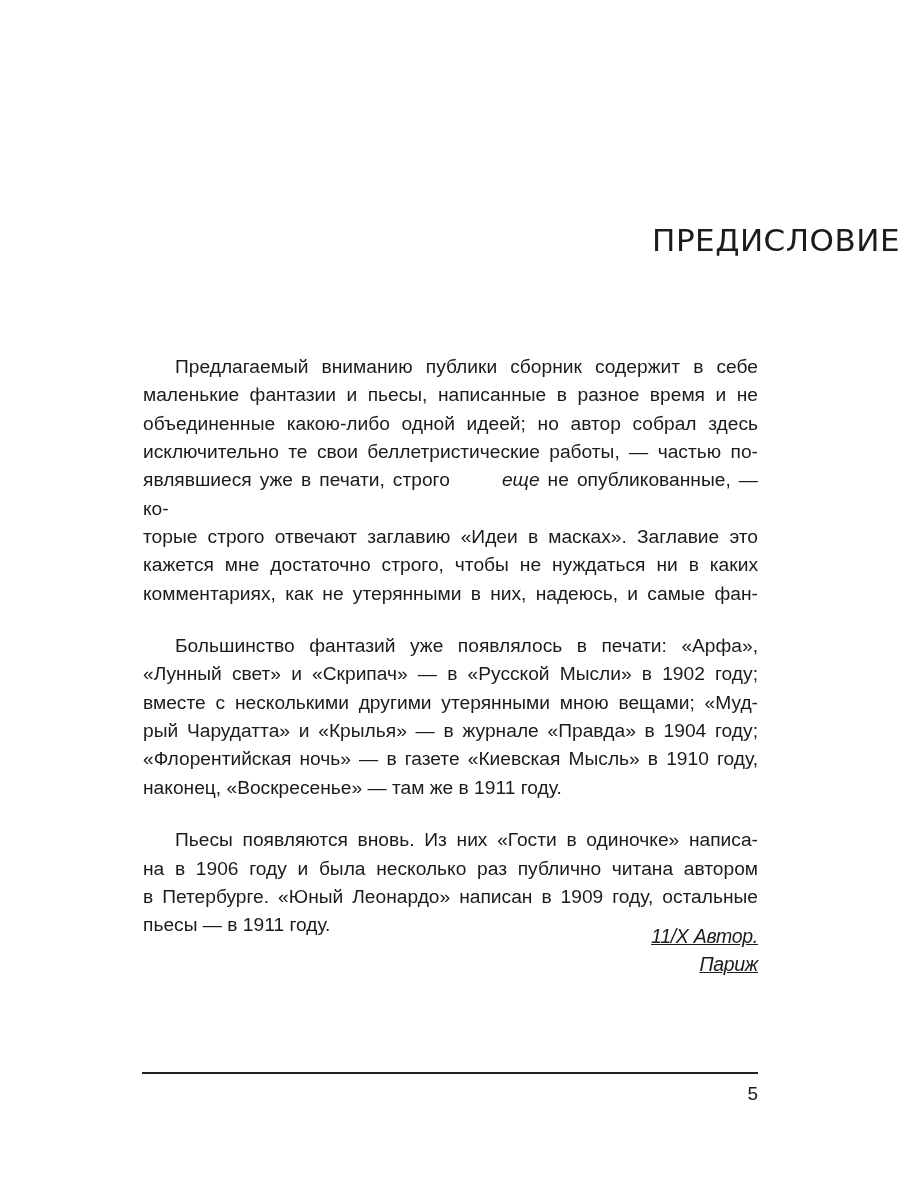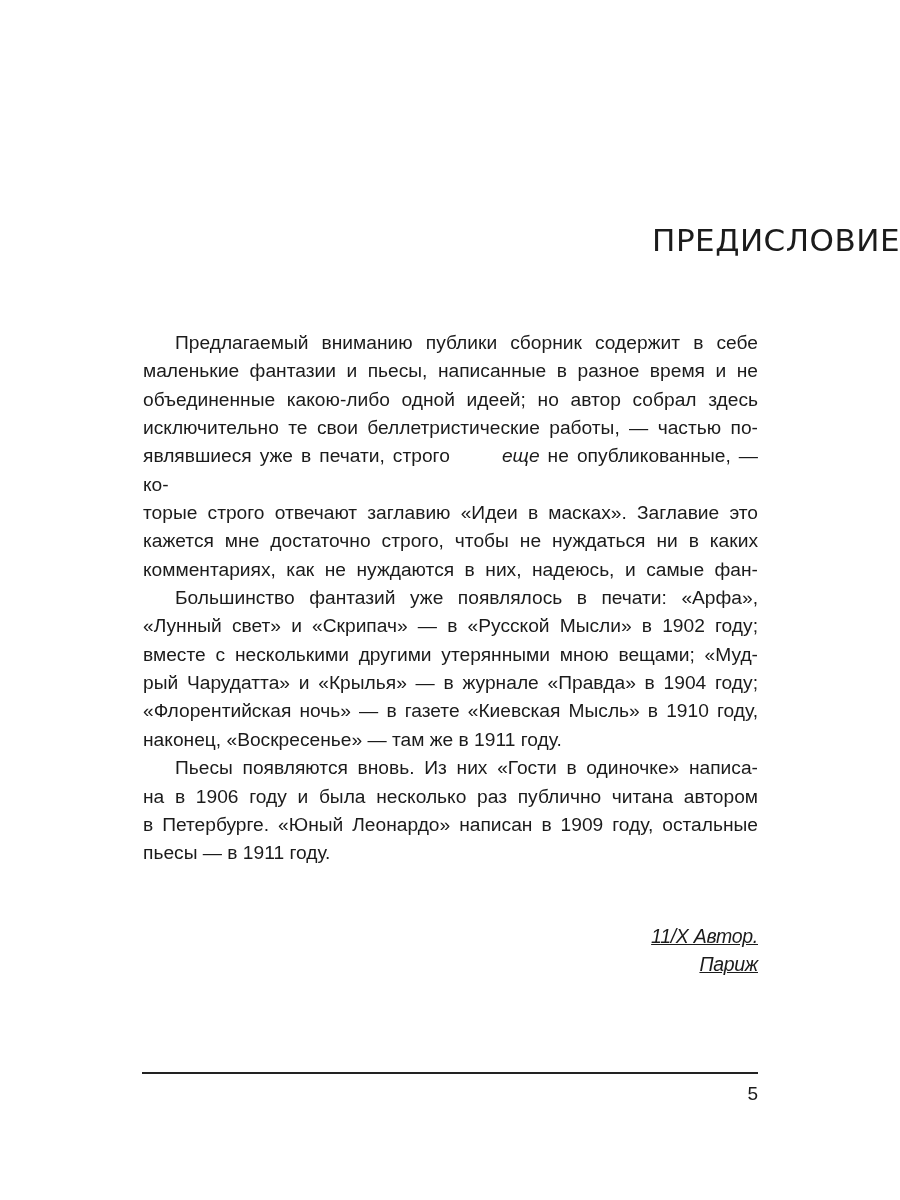--- a/index.html
+++ b/index.html
@@ -62,39 +62,39 @@
     .page-number {
       position: absolute;
       top: 1083px;
       right: 142px;
       font-family: "Liberation Sans", sans-serif;
       font-size: 19px;
       color: #1b1b1b;
     }
     .line { display: block; text-align: justify; text-align-last: justify; }
     .line.last { text-align-last: left; }
-    .line.indent { text-indent: 32px; }
+    .line.indent { text-indent: 32px; margin-top: 24px; }
     em { font-style: italic; margin-left: 44px; }
   </style>
 </head>
 <body>
 
 <h1 class="page-title">ПРЕДИСЛОВИЕ</h1>
 
 <div class="body-text">
 
   <div>
     <span class="line indent">Предлагаемый вниманию публики сборник содержит в себе</span>
     <span class="line">маленькие фантазии и пьесы, написанные в разное время и не</span>
     <span class="line">объединенные какою-либо одной идеей; но автор собрал здесь</span>
     <span class="line">исключительно те свои беллетристические работы, — частью по-</span>
     <span class="line"><span>являвшиеся уже в печати, строго </span><em>еще</em><span> не опубликованные, — ко-</span></span>
     <span class="line">торые строго отвечают заглавию «Идеи в масках». Заглавие это</span>
     <span class="line">кажется мне достаточно строго, чтобы не нуждаться ни в каких</span>
-    <span class="line">комментариях, как не нуждаются в них, надеюсь, и самые фан-</span>
+    <span class="line">комментариях, как не утерянными в них, надеюсь, и самые фан-</span>
   </div>
 
   <div>
     <span class="line indent">Большинство фантазий уже появлялось в печати: «Арфа»,</span>
     <span class="line">«Лунный свет» и «Скрипач» — в «Русской Мысли» в 1902 году;</span>
     <span class="line">вместе с несколькими другими утерянными мною вещами; «Муд-</span>
     <span class="line">рый Чарудатта» и «Крылья» — в журнале «Правда» в 1904 году;</span>
     <span class="line">«Флорентийская ночь» — в газете «Киевская Мысль» в 1910 году,</span>
     <span class="line last">наконец, «Воскресенье» — там же в 1911 году.</span>
   </div>

